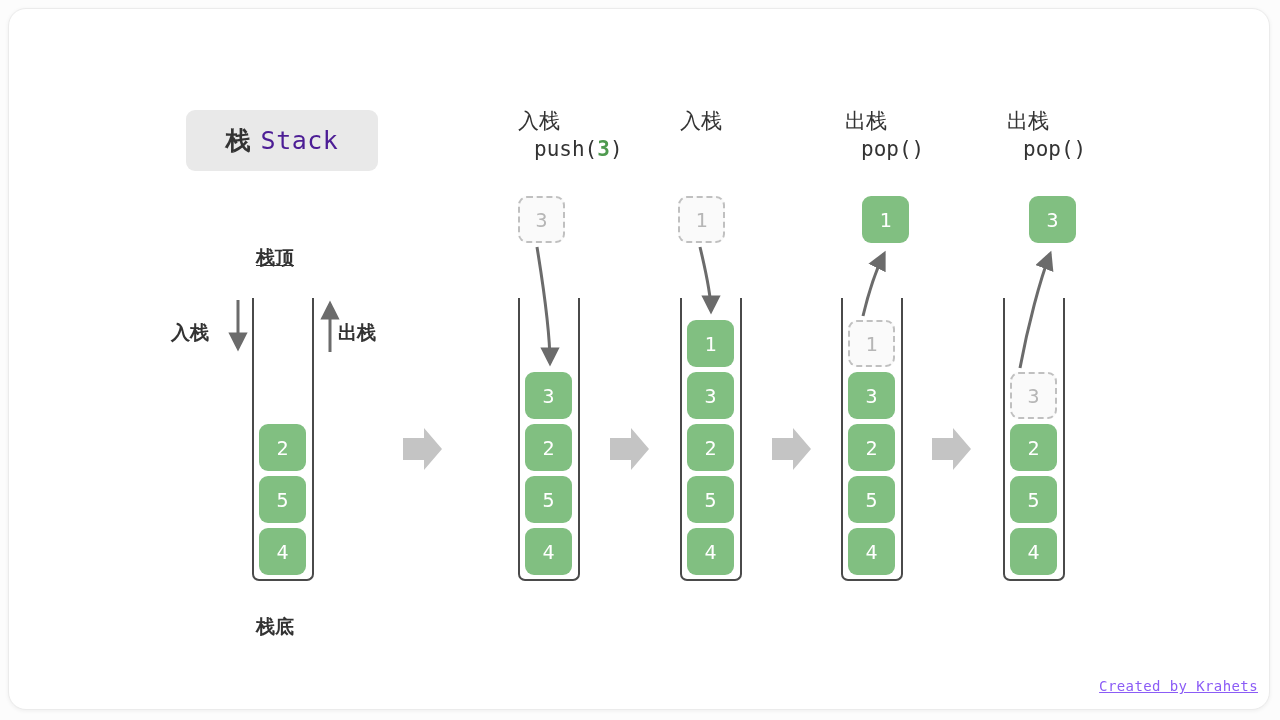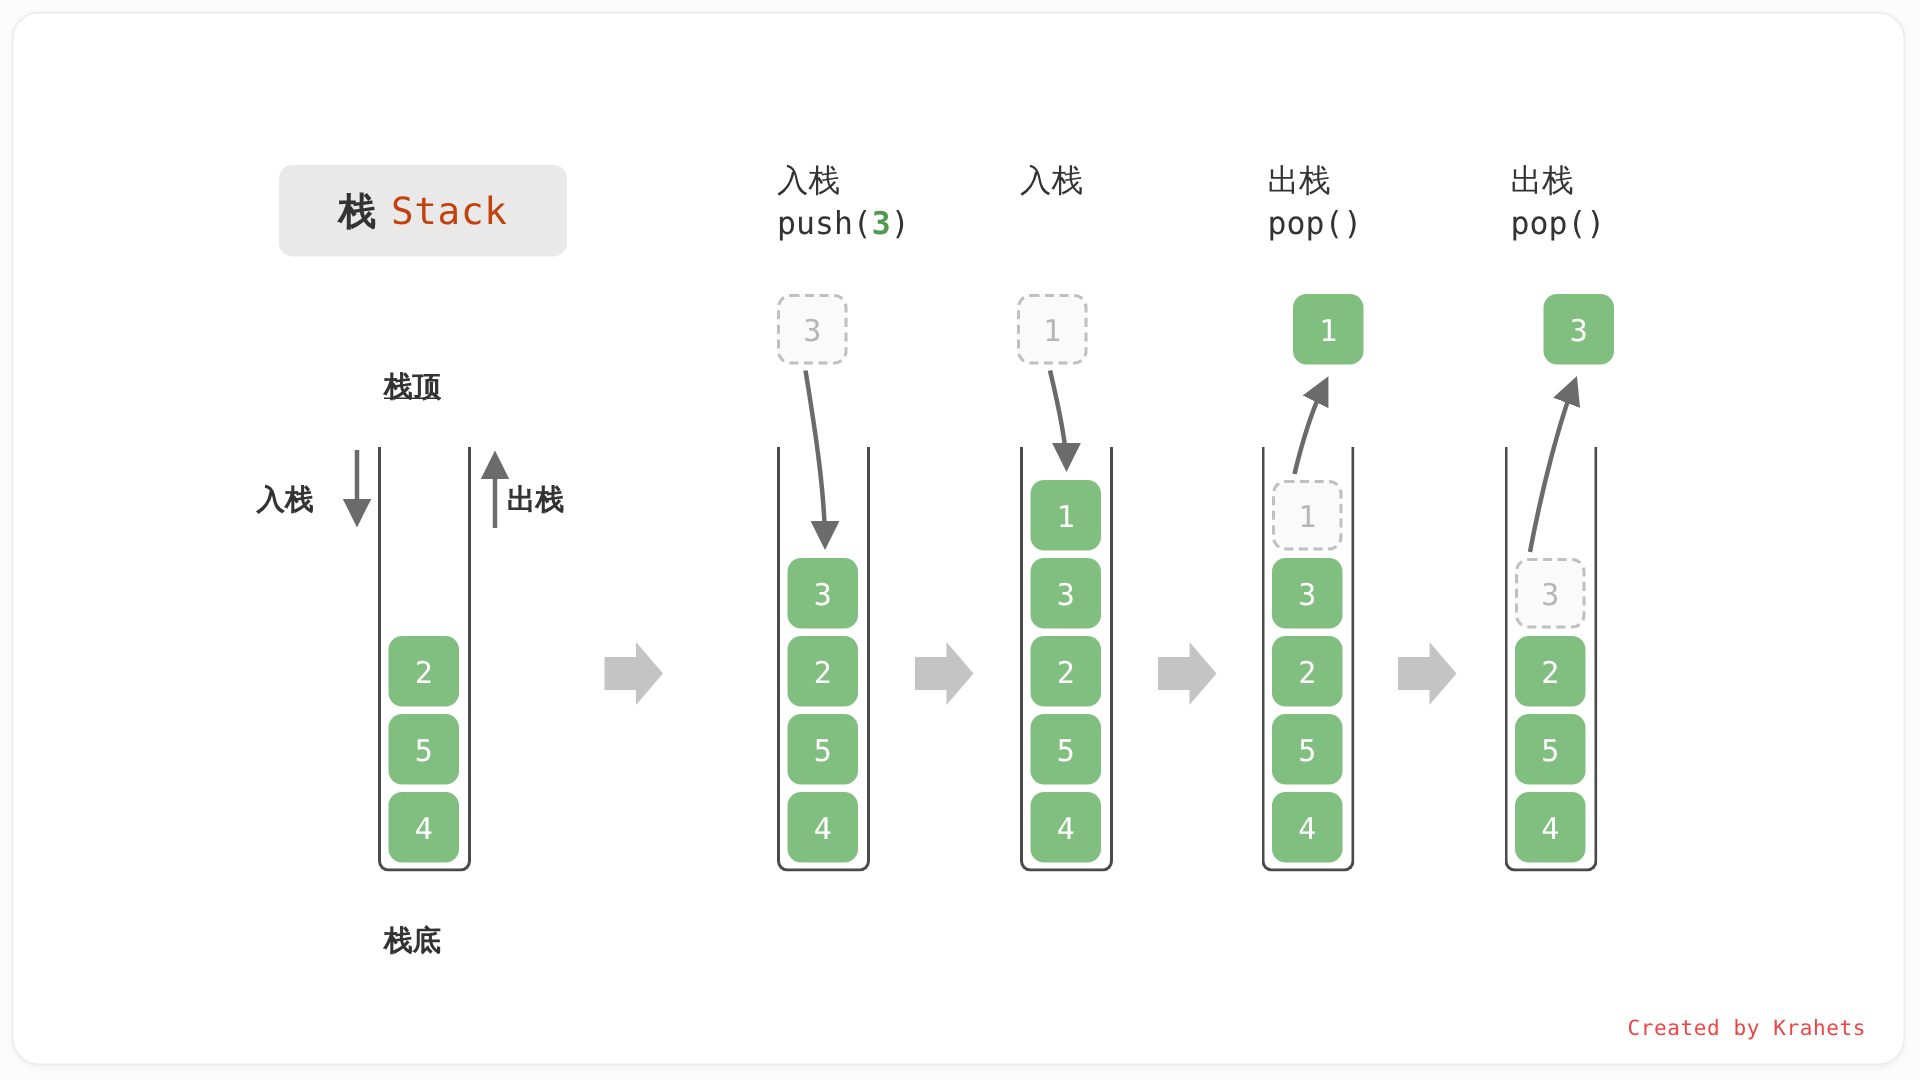--- a/index.html
+++ b/index.html
@@ -48,21 +48,21 @@
   }
   .title-cn {
     font-family: "Liberation Sans", sans-serif;
     font-size: 25px;
     font-weight: bold;
     color: #333333;
   }
   .title-en {
     font-family: "DejaVu Sans Mono", monospace;
     font-size: 25px;
-    color: #c2410c;
+    color: #4c1d95;
     letter-spacing: 0.5px;
   }
 
   
   .col-head {
     position: absolute;
     width: 190px;
     text-align: left;
   }
   .col-head .hd-cn {
@@ -71,20 +71,21 @@
     color: #333333;
     line-height: 26px;
     white-space: nowrap;
   }
   .col-head .hd-code {
     font-family: "DejaVu Sans Mono", monospace;
     font-size: 21px;
     color: #333333;
     line-height: 30px;
     white-space: nowrap;
+    margin-left: 16px;
   }
   .hd-arg { color: #4e9a4e; font-weight: bold; }
 
   
   .stack {
     position: absolute;
     width: 62px;
     box-sizing: border-box;
     border-left: 2px solid #4a4a4a;
     border-right: 2px solid #4a4a4a;
@@ -122,26 +123,27 @@
     position: absolute;
     font-family: "Liberation Sans", sans-serif;
     font-size: 19px;
     font-weight: bold;
     color: #333333;
     white-space: nowrap;
   }
 
   .credit {
     position: absolute;
-    right: 36px;
+    right: 22px;
     bottom: 26px;
     font-family: "DejaVu Sans Mono", monospace;
     font-size: 14px;
-    color: #ef4444;
+    color: #8b5cf6;
     letter-spacing: 0.4px;
+    text-decoration: underline;
   }
 
   svg.overlay {
     position: absolute;
     left: 0;
     top: 0;
     width: 1280px;
     height: 720px;
     pointer-events: none;
   }

